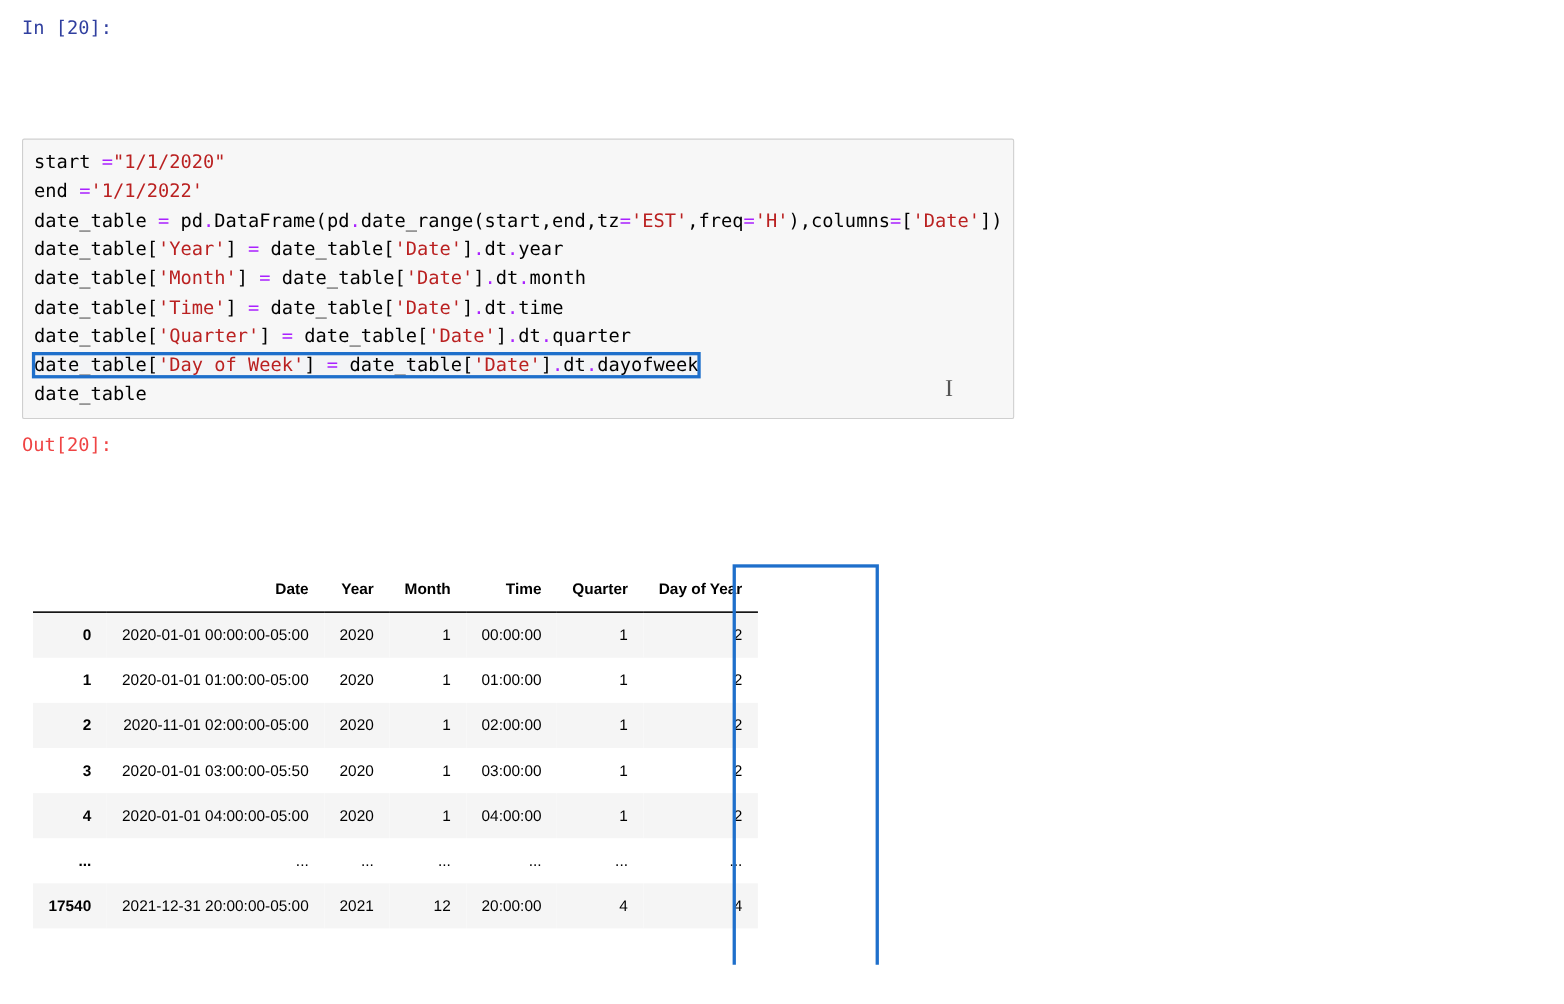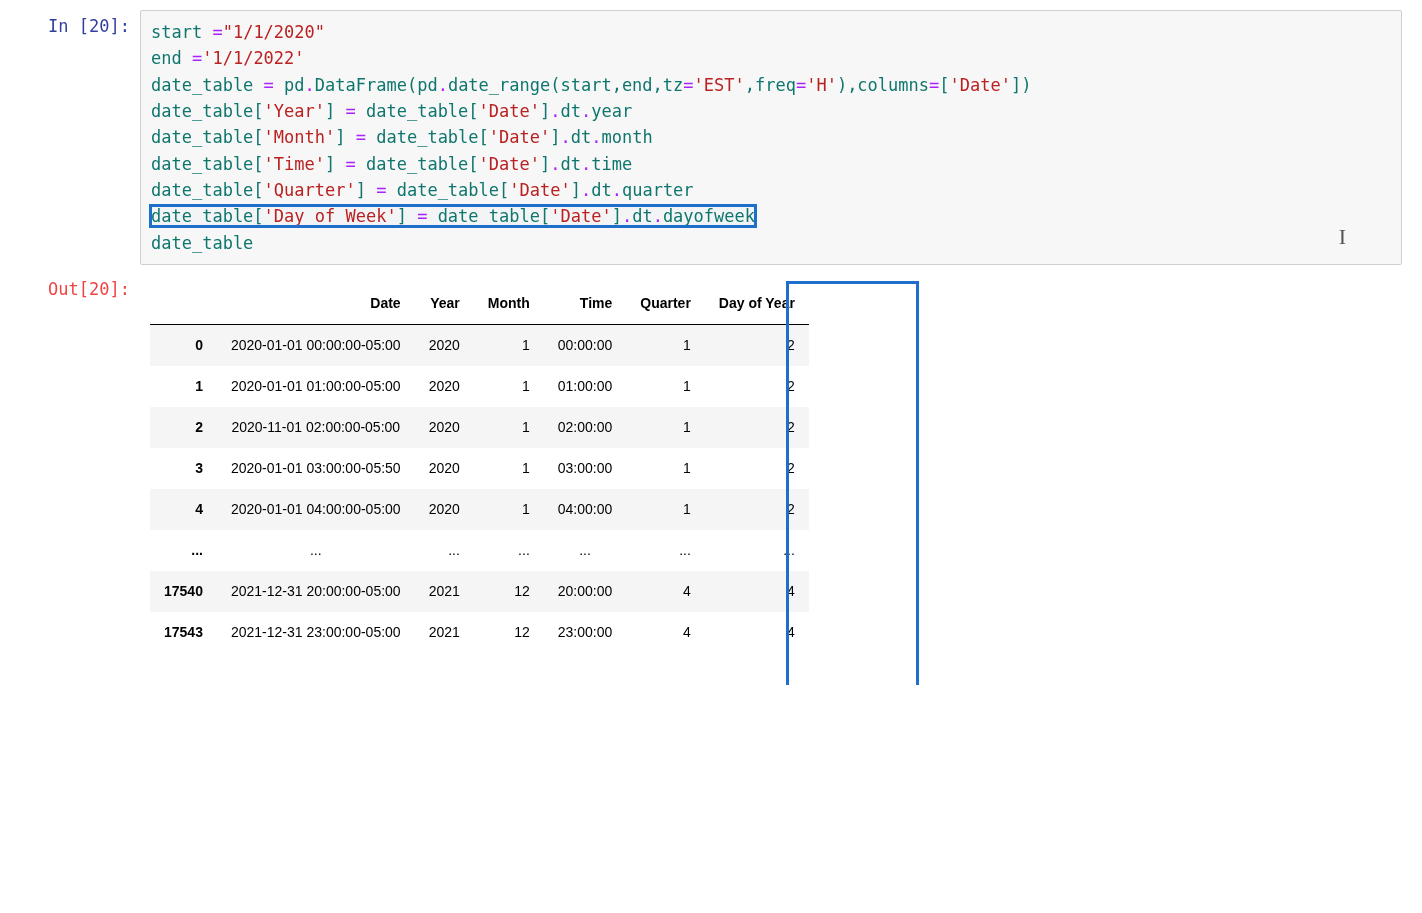--- a/index.html
+++ b/index.html
@@ -7,20 +7,21 @@
     padding: 10px 20px;
     font-family: "DejaVu Sans Mono", "Menlo", "Consolas", monospace;
     font-size: 17px;
     background: #ffffff;
     color: #000;
   }
   .cell {
     display: flex;
     align-items: flex-start;
     margin-bottom: 8px;
+    flex-direction: column;
   }
   .prompt {
     flex: 0 0 110px;
     text-align: right;
     padding: 6px 10px 0 0;
     font-family: "DejaVu Sans Mono", monospace;
     white-space: nowrap;
   }
   .prompt-in { color: #303F9F; }
   .prompt-out { color: #ef4444; }
@@ -36,21 +37,21 @@
     position: relative;
   }
   .output-area {
     flex: 1;
     padding: 6px 10px;
     line-height: 1.5;
   }
   
   .op  { color: #AA22FF; font-weight: 500; } 
   .str { color: #BA2121; } 
-  .plain { color: #0f766e; }
+  .plain { color: #000000; }
   .hl {
     outline: 3px solid #1E6FCB;
     outline-offset: -1px;
     background: rgba(30,111,203,0.02);
     padding: 0;
   }
   .cursor {
     position: absolute;
     right: 55px;
     bottom: 10px;
@@ -73,21 +74,21 @@
   table.dataframe thead th {
     font-weight: 600;
     border-bottom: 1.5px solid #000;
   }
   table.dataframe tbody th {
     font-weight: 700;
   }
   table.dataframe tbody tr:nth-child(odd) {
     background: #f5f5f5;
   }
-  table.dataframe td.left { text-align: center; }
+  table.dataframe td.left { text-align: right; }
   .col-highlight {
     position: absolute;
     border: 3px solid #1E6FCB;
     pointer-events: none;
     box-sizing: border-box;
   }
   .table-wrap { position: relative; display: inline-block; }
 </style>
 </head>
 <body>
@@ -178,27 +179,18 @@
             </tr>
             <tr>
               <th>17540</th>
               <td class="left">2021-12-31 20:00:00-05:00</td>
               <td>2021</td>
               <td>12</td>
               <td class="left">20:00:00</td>
               <td>4</td>
               <td class="dow-cell">4</td>
             </tr>
-            <tr>
-              <th>17543</th>
-              <td class="left">2021-12-31 23:00:00-05:00</td>
-              <td>2021</td>
-              <td>12</td>
-              <td class="left">23:00:00</td>
-              <td>4</td>
-              <td class="dow-cell">4</td>
-            </tr>
           </tbody>
       </table>
       <div class="col-highlight" id="col-hl" style="left: 635.766px; top: 2px; width: 132.781px; height: 505.5px;"></div>
     </div>
   </div>
 </div>
 
 </body></html>

